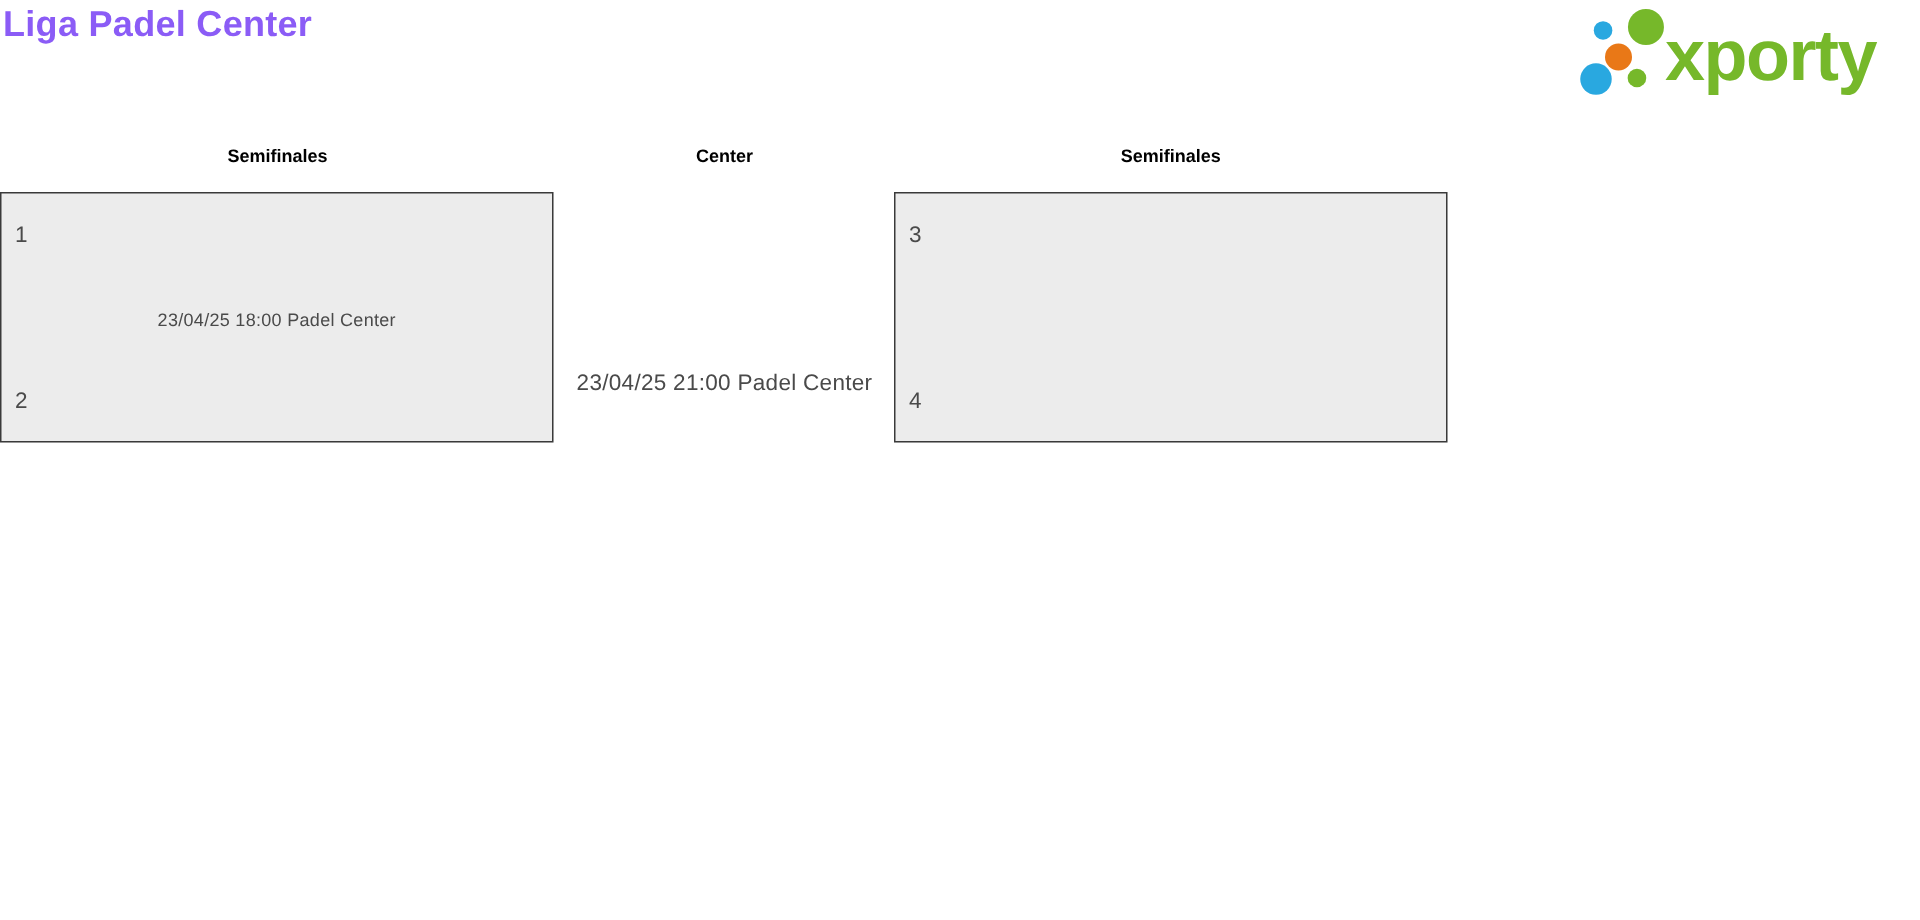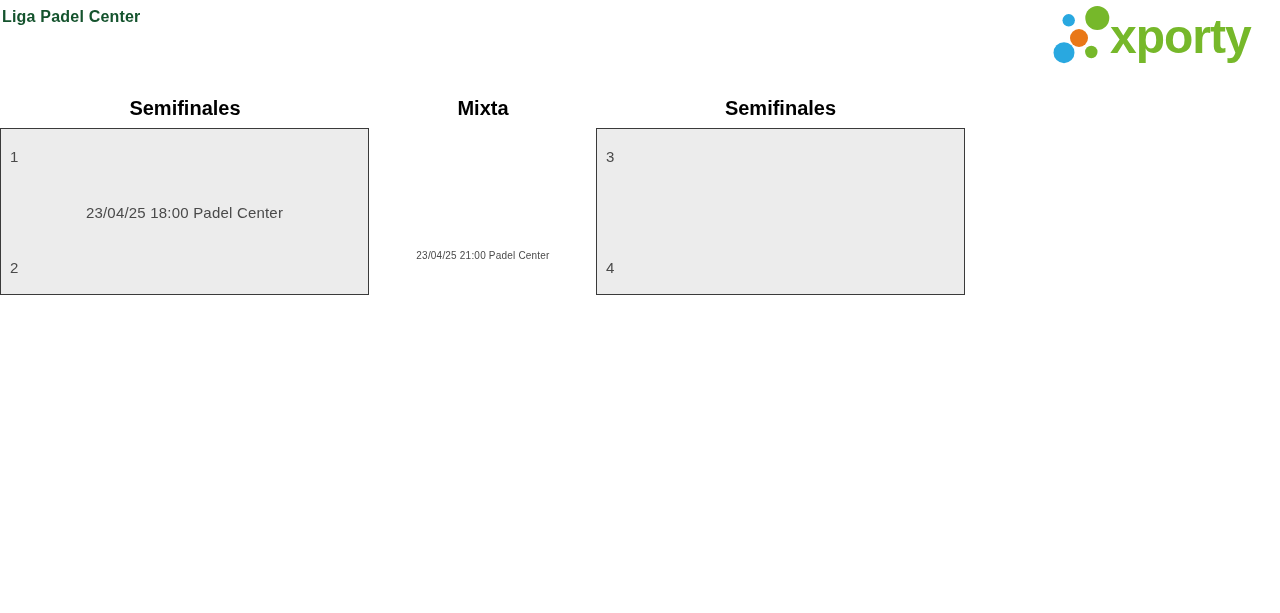--- a/index.html
+++ b/index.html
@@ -10,40 +10,40 @@
     background: #ffffff;
     font-family: "Liberation Sans", sans-serif;
     overflow: hidden;
   }
 
   
   .page-title {
     position: absolute;
     left: 2px;
     top: 0px;
-    font-size: 16px;
+    font-size: 24px;
     line-height: 33px;
     font-weight: 600;
-    color: #14532d;
+    color: #8b5cf6;
     letter-spacing: 0.2px;
     white-space: nowrap;
   }
   .logo {
     position: absolute;
     left: 1050px;
     top: 0px;
     width: 230px;
     height: 70px;
   }
 
   
   .round-label {
     position: absolute;
     top: 97px;
-    font-size: 20px;
+    font-size: 12px;
     font-weight: 600;
     color: #000000;
     text-align: center;
   }
   .round-label.r1 { left: 0px;   width: 370px; }
   .round-label.r2 { left: 370px; width: 226px; }
   .round-label.r3 { left: 596px; width: 369px; }
 
   
   .match-box {
@@ -68,35 +68,35 @@
   }
   .seed.top    { top: 19px; }
   .seed.bottom { top: 130px; }
 
   .match-info {
     position: absolute;
     left: 0;
     right: 0;
     top: 75px;
     text-align: center;
-    font-size: 15px;
+    font-size: 12px;
     line-height: 18px;
     color: #4a4a4a;
     letter-spacing: 0.2px;
     white-space: nowrap;
   }
 
   
   .final-info {
     position: absolute;
     left: 370px;
     width: 226px;
     top: 247px;
     text-align: center;
-    font-size: 10px;
+    font-size: 15px;
     line-height: 18px;
     color: #4a4a4a;
     letter-spacing: 0.2px;
     white-space: nowrap;
   }
 
   .logo-wordmark {
     font-family: "Liberation Sans", sans-serif;
     font-weight: 700;
     font-size: 48px;
@@ -117,21 +117,21 @@
       <circle cx="18.7" cy="20.3" r="6.2" fill="#29a8e0"></circle>
       <circle cx="47.3" cy="18" r="12" fill="#76b82a"></circle>
       <circle cx="29" cy="38" r="9" fill="#e97817"></circle>
       <circle cx="14" cy="52.7" r="10.5" fill="#29a8e0"></circle>
       <circle cx="41.3" cy="52" r="6.2" fill="#76b82a"></circle>
     </g>
     <text x="60" y="53" class="logo-wordmark" fill="#76b82a">xporty</text>
   </svg>
 
   <div class="round-label r1">Semifinales</div>
-  <div class="round-label r2">Mixta</div>
+  <div class="round-label r2">Center</div>
   <div class="round-label r3">Semifinales</div>
 
   <div class="match-box m1">
     <div class="seed top">1</div>
     <div class="match-info">23/04/25 18:00 Padel Center</div>
     <div class="seed bottom">2</div>
   </div>
 
   <div class="final-info">23/04/25 21:00 Padel Center</div>
 

